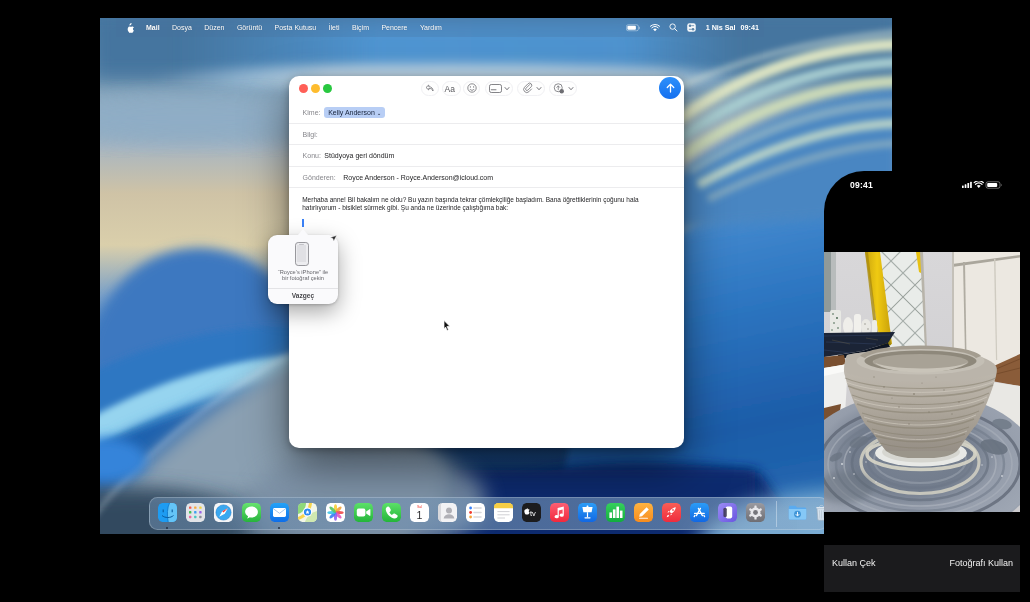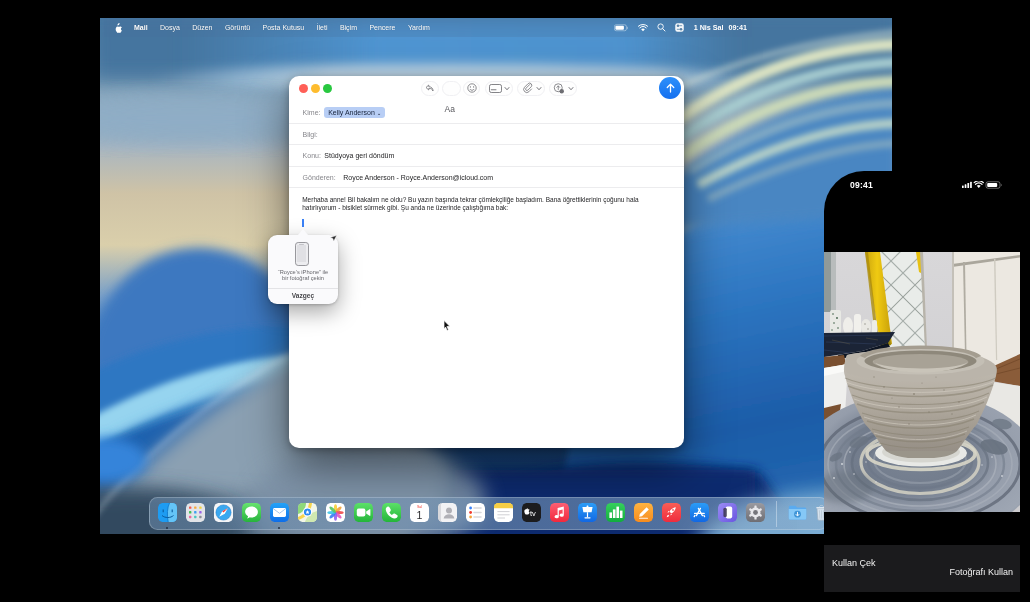--- a/index.html
+++ b/index.html
@@ -2,21 +2,21 @@
 <html><head>
 <meta charset="utf-8">
 <style>
 * { margin:0; padding:0; box-sizing:border-box; }
 html,body { width:1030px; height:602px; background:#000; overflow:hidden;
   font-family:"Liberation Sans", sans-serif; position:relative; }
 
 #desk { position:absolute; left:100px; top:18px; width:792px; height:516px; overflow:hidden; }
 #wall { position:absolute; left:0; top:0; }
 
-#mbar { position:absolute; left:4px; top:0; width:648px; height:19px;
+#mbar { position:absolute; left:16px; top:0; width:648px; height:19px;
   background:rgba(70,110,155,0.25); color:#fff; font-size:7px; display:flex; align-items:center; }
 #mbar .mi { margin-right:12.4px; white-space:nowrap; text-shadow:0 0 1px rgba(0,0,0,.25); }
 #mbar .b { font-weight:bold; }
 #mright { position:absolute; right:5px; top:0; height:19px; display:flex; align-items:center; color:#fff; }
 
 #mwin { position:absolute; left:189px; top:58px; width:395px; height:371.5px;
   background:#fff; border-radius:10px; box-shadow:0 18px 45px rgba(0,0,0,.5), 0 2px 8px rgba(0,0,0,.3); }
 .tl { position:absolute; width:9px; height:9px; border-radius:50%; top:7.5px; }
 .cap { position:absolute; height:15px; top:4.5px; border:0.6px solid #f0f0f3; background:#fefefe; border-radius:8px; }
 .lbl { position:absolute; font-size:7px; color:#86868b; }
@@ -177,21 +177,21 @@
 
     <div class="cap" style="left:132px; width:18px;"></div>
     <div class="cap" style="left:152.5px; width:19px;"></div>
     <div class="cap" style="left:174px; width:17px;"></div>
     <div class="cap" style="left:195.5px; width:28px;"></div>
     <div class="cap" style="left:227.5px; width:28px;"></div>
     <div class="cap" style="left:259.5px; width:28px;"></div>
     <svg style="position:absolute;left:135px;top:6.5px;" width="11" height="11" viewBox="0 0 22 22">
       <path d="M9.5,4 L4,9 L9.5,14 L9.5,10.8 C13.5,10.5 16.5,12 18,16 C18.3,11 15,7.6 9.5,7.3 Z" fill="none" stroke="#6e6e73" stroke-width="1.6" stroke-linejoin="round"></path>
     </svg>
-    <div style="position:absolute;left:155.5px;top:7.5px;font-size:8.5px;color:#59595e;margin-top:20px;">Aa</div>
+    <div style="position:absolute;left:155.5px;top:7.5px;font-size:8.5px;color:#59595e;">Aa</div>
     <svg style="position:absolute;left:177.5px;top:7px;" width="10" height="10" viewBox="0 0 20 20">
       <circle cx="10" cy="10" r="8.4" fill="none" stroke="#6e6e73" stroke-width="1.6"></circle>
       <circle cx="6.8" cy="7.8" r="1.2" fill="#6e6e73"></circle>
         <circle cx="13.2" cy="7.8" r="1.2" fill="#6e6e73"></circle>
       <path d="M6,12.6 a4.6,4 0 0 0 8,0" fill="none" stroke="#6e6e73" stroke-width="1.5" stroke-linecap="round"></path>
     </svg>
     <svg style="position:absolute;left:199.5px;top:7.5px;" width="13" height="9" viewBox="0 0 26 18">
       <rect x="1" y="1" width="24" height="16" rx="3.5" fill="none" stroke="#6e6e73" stroke-width="1.7"></rect>
       <line x1="4.5" y1="11.5" x2="14" y2="11.5" stroke="#6e6e73" stroke-width="1.8" stroke-linecap="round"></line>
     </svg>
@@ -714,15 +714,15 @@
         <circle cx="68" cy="146" r="0.6"></circle>
           <circle cx="98" cy="131" r="0.6"></circle>
           <circle cx="128" cy="162" r="0.7"></circle>
       </g>
 
       <path d="M62,199 C68,203 76,205 84,206 L110,206 C121,205 128,203 133,199 Z" fill="#8b8578" opacity="0.8"></path>
     </g>
   </svg>
   <div id="pbar">
     <div style="position:absolute;left:8px;top:13px;">Kullan Çek</div>
-    <div style="position:absolute;right:7px;top:22px;padding-left:20px;">Fotoğrafı Kullan</div>
+    <div style="position:absolute;right:7px;top:13px;padding-left:20px;">Fotoğrafı Kullan</div>
   </div>
 </div>
 
 </body></html>

